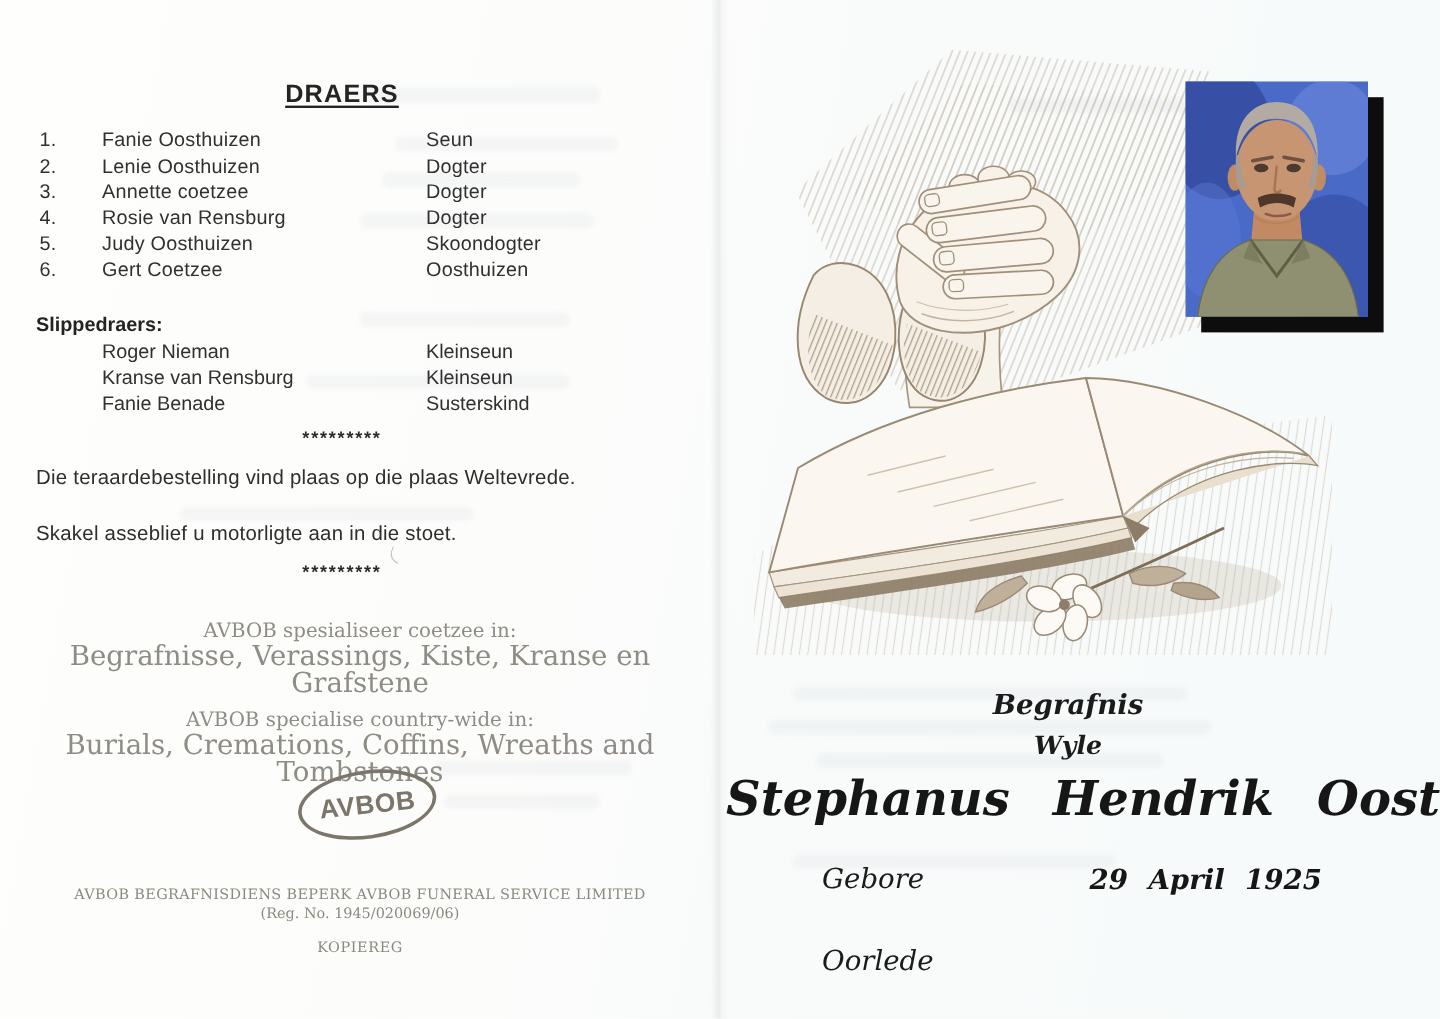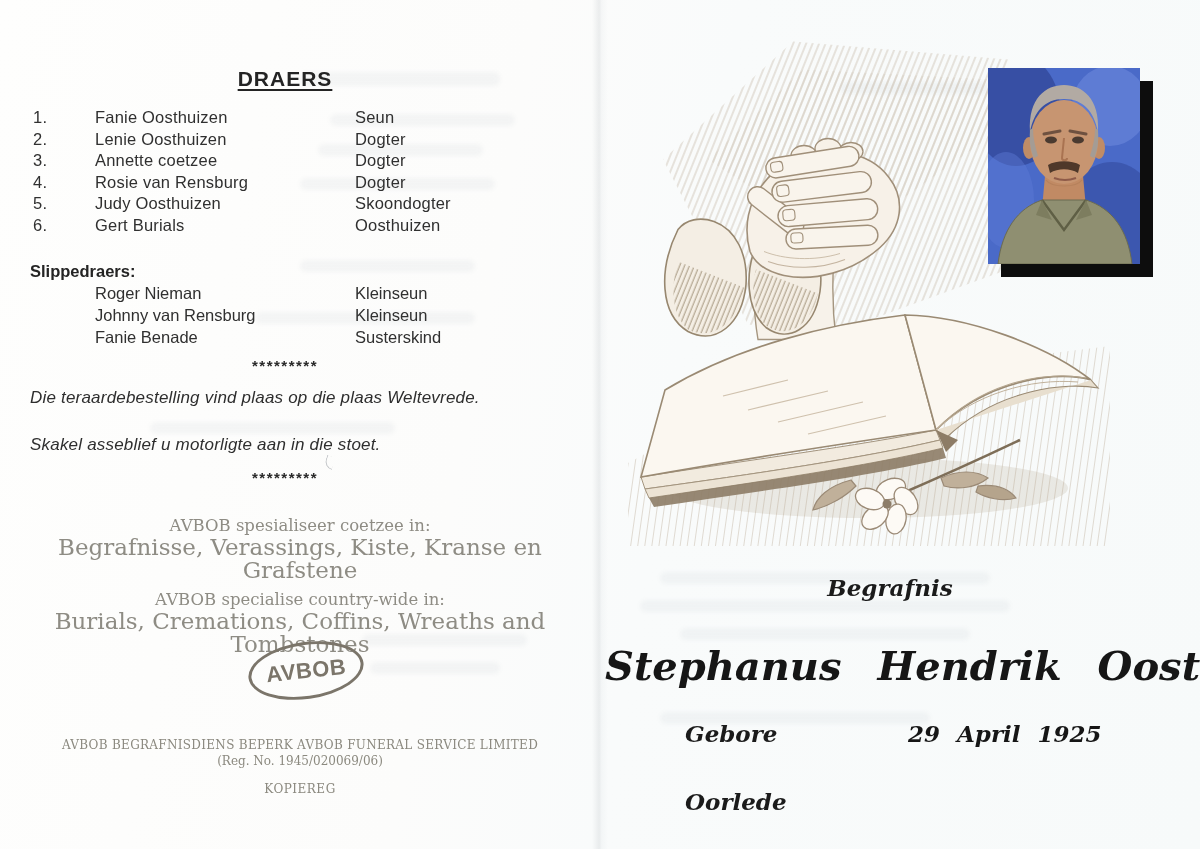--- a/index.html
+++ b/index.html
@@ -23,37 +23,37 @@
 
   
   .draers-title {
     position:absolute; top:55px; left:0; width:570px; text-align:center;
     font-size:21px; font-weight:bold; letter-spacing:1px;
     text-decoration:underline; text-underline-offset:3px; color:#242424;
   }
   .draers-list { position:absolute; top:96px; left:0; width:600px; font-size:16.5px; letter-spacing:.2px; color:#303030; }
   .d-row { position:relative; height:21.5px; }
   .d-num  { position:absolute; left:33px; }
-  .d-name { position:absolute; left:95px; }
+  .d-name { position:absolute; left:85px; }
   .d-role { position:absolute; left:355px; }
 
   .slipped-label { position:absolute; top:250px; left:30px; font-size:16.5px; font-weight:bold; color:#242424; }
   .slipped-list { position:absolute; top:272px; left:0; width:600px; font-size:16.5px; color:#303030; }
   .s-row { position:relative; height:22px; }
 
   .separator { position:absolute; left:0; width:570px; text-align:center; font-size:15px; font-weight:bold; letter-spacing:1.5px; color:#2a2a2a; }
   .sep-1 { top:345px; }
   .sep-2 { top:457px; }
   .pen-mark {
     position:absolute; left:325px; top:444px; width:9px; height:13px;
     border-left:1.5px solid #8a8f96; border-bottom:1.5px solid #8a8f96;
     border-bottom-left-radius:9px; opacity:.55; transform:rotate(18deg);
   }
 
-  .notice { position:absolute; left:30px; width:560px; font-size:17px; letter-spacing:.2px; color:#2e2e2e;font-style:italic; }
+  .notice { position:absolute; left:30px; width:560px; font-size:17px; letter-spacing:.2px; color:#2e2e2e; }
   .notice-1 { top:376px; }
   .notice-2 { top:423px; }
 
   .avbob-block { position:absolute; top:503px; left:0; width:600px; text-align:center; color:#8e8c84; font-family:"DejaVu Serif", serif; }
   .avbob-line-sm { font-size:16.5px; line-height:21px; }
   .avbob-line-lg { font-size:23px; line-height:23px; }
   .avbob-gap { height:7px; }
 
   .avbob-logo {
     position:absolute; top:630px; left:248px; width:116px; height:57px;
@@ -86,21 +86,21 @@
   .head-begrafnis { top:562px; font-size:23px; font-weight:700; }
   .head-wyle { top:596px; font-size:21px; font-weight:600; }
   .deceased-name {
     position:absolute; top:630px; left:5px; width:570px; text-align:center;
     font-size:40px; font-weight:600; word-spacing:22px; color:#161616;
     white-space:nowrap;
   }
   .date-row { position:absolute; left:0; width:600px; height:30px; }
   .date-row-born { top:708px; }
   .date-row-died { top:776px; }
-  .date-label { position:absolute; left:85px; font-size:23px; font-weight:700; color:#1b1b1b; }
+  .date-label { position:absolute; left:85px; font-size:23px; font-weight:400; color:#1b1b1b; }
   .date-value { position:absolute; left:308px; font-size:23px; font-weight:600; word-spacing:9px; color:#161616; white-space:nowrap; }
 </style>
 </head>
 <body>
 
 <div class="scan">
 
   <div class="page page-left">
 
     <div class="ghost" style="left:300px;top:60px;width:200px;height:14px;"></div>
@@ -136,34 +136,34 @@
         <span class="d-name">Rosie van Rensburg</span>
         <span class="d-role">Dogter</span>
       </div>
       <div class="d-row">
         <span class="d-num">5.</span>
         <span class="d-name">Judy Oosthuizen</span>
         <span class="d-role">Skoondogter</span>
       </div>
       <div class="d-row">
         <span class="d-num">6.</span>
-        <span class="d-name">Gert Burials</span>
+        <span class="d-name">Gert Coetzee</span>
         <span class="d-role">Oosthuizen</span>
       </div>
     </div>
 
     <div class="slipped-label">Slippedraers:</div>
 
     <div class="slipped-list">
       <div class="s-row">
         <span class="d-name">Roger Nieman</span>
         <span class="d-role">Kleinseun</span>
       </div>
       <div class="s-row">
-        <span class="d-name">Johnny van Rensburg</span>
+        <span class="d-name">Kranse van Rensburg</span>
         <span class="d-role">Kleinseun</span>
       </div>
       <div class="s-row">
         <span class="d-name">Fanie Benade</span>
         <span class="d-role">Susterskind</span>
       </div>
     </div>
 
     <div class="separator sep-1">*********</div>
 
@@ -312,20 +312,21 @@
         <ellipse cx="63" cy="72" rx="6" ry="3.5" fill="#4a3a30"></ellipse>
         <ellipse cx="90" cy="72" rx="6" ry="3.5" fill="#4a3a30"></ellipse>
         <path d="M76,70 L74,90 C74,93 79,93 79,90" stroke="#a97351" fill="none" stroke-width="2"></path>
         <path d="M60,97 C68,92 84,92 92,97 L90,105 C82,100 70,100 62,105 Z" fill="#4f382a"></path>
         <path d="M66,110 C74,113 80,113 88,110" stroke="#8e5a48" stroke-width="2" fill="none"></path>
         <path d="M58,112 C64,120 88,120 94,112" stroke="#b07e58" stroke-width="1.2" fill="none" opacity="0.7"></path>
       </svg>
     </div>
 
     <div class="script memorial-head head-begrafnis">Begrafnis</div>
+    <div class="script memorial-head head-wyle">Wyle</div>
     <div class="script deceased-name">Stephanus Hendrik Oosthuizen</div>
 
     <div class="date-row date-row-born">
       <span class="script date-label">Gebore</span>
       <span class="script date-value">29 April 1925</span>
     </div>
     <div class="date-row date-row-died">
       <span class="script date-label">Oorlede</span>
     </div>
   </div>

